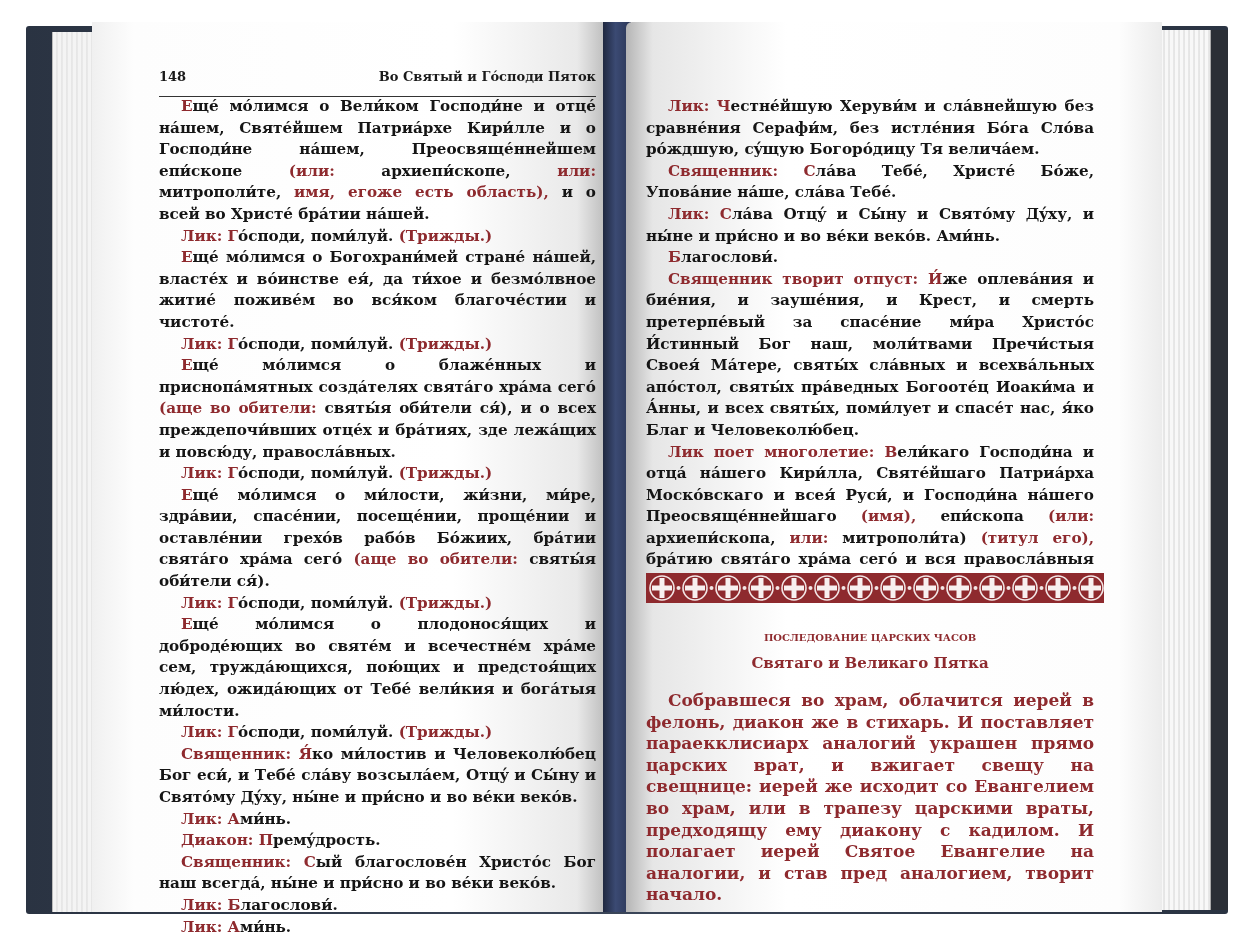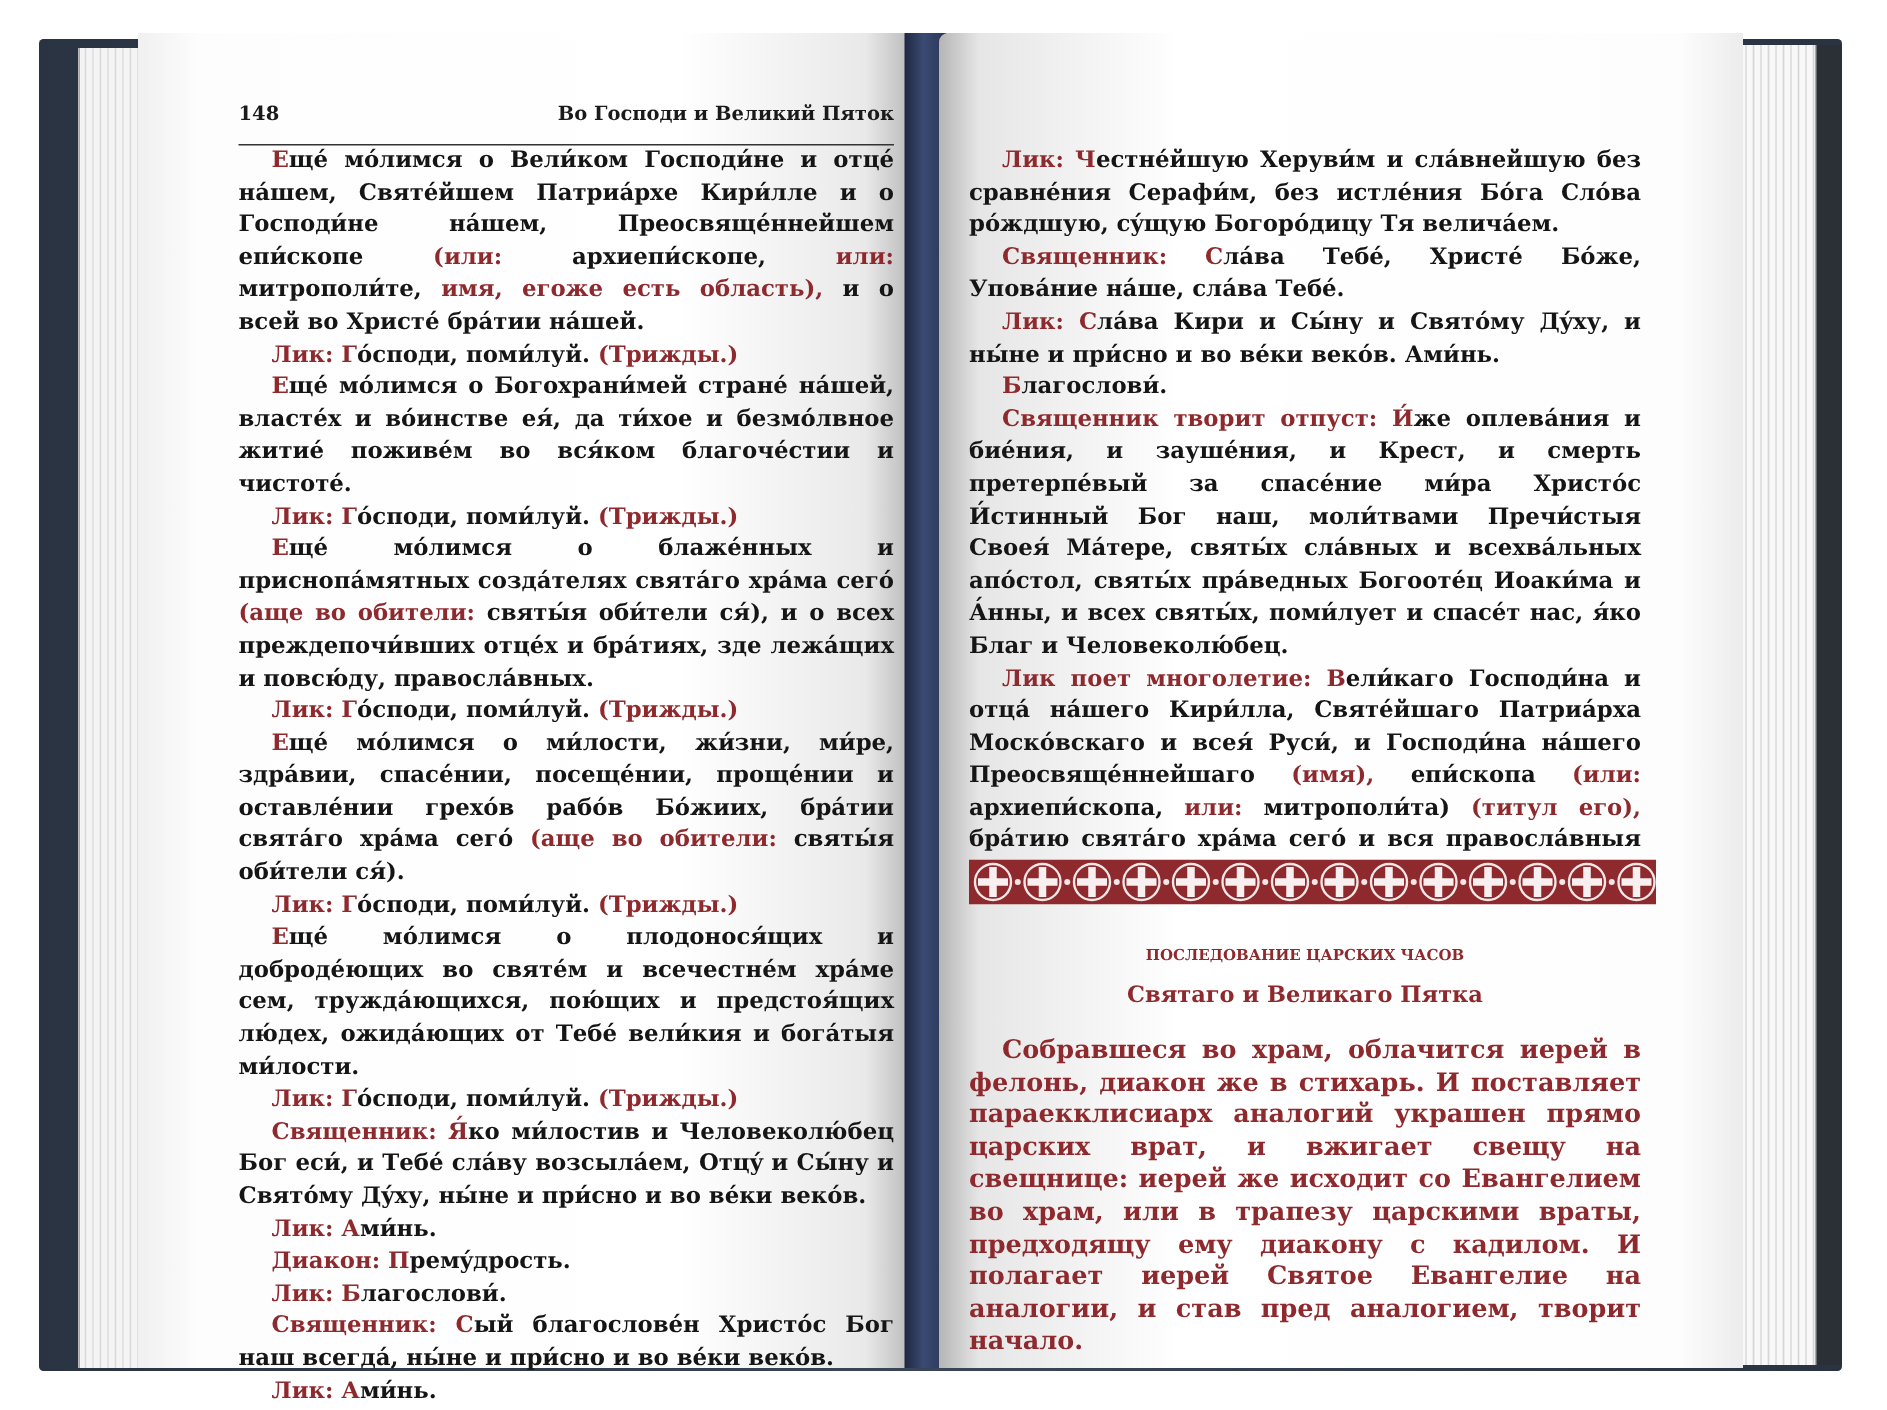--- a/index.html
+++ b/index.html
@@ -72,50 +72,50 @@
 <body>
 
 <div class="cover"></div>
 <div class="cover-right"></div>
 <div class="edge-left"></div>
 <div class="edge-right"></div>
 
 <div class="page left">
   <div class="running-head">
     <span>148</span>
-    <span>Во Господи и Великий Пяток</span>
+    <span>Во Святый и Гóсподи Пяток</span>
   </div>
   <div class="text-block" id="left-text">
       <p class="para"><span class="red">Е</span><span>щé мóлимся о Вели́ком Господи́не и отцé нáшем, Святéйшем Патриáрхе Кири́лле и о Господи́не нáшем, Преосвящéннейшем епи́скопе </span><span class="red">(или:</span><span> архиепи́скопе, </span><span class="red">или:</span><span> митрополи́те, </span><span class="red">имя, егоже есть область),</span><span> и о всей во Христé брáтии нáшей.</span></p>
       <p class="para"><span class="red">Лик: </span><span class="red">Г</span><span>óсподи, поми́луй. </span><span class="red">(Трижды.)</span></p>
       <p class="para"><span class="red">Е</span><span>щé мóлимся о Богохрани́мей странé нáшей, властéх и вóинстве ея́, да ти́хое и безмóлвное житиé поживéм во вся́ком благочéстии и чистотé.</span></p>
       <p class="para"><span class="red">Лик: </span><span class="red">Г</span><span>óсподи, поми́луй. </span><span class="red">(Трижды.)</span></p>
       <p class="para"><span class="red">Е</span><span>щé мóлимся о блажéнных и приснопáмятных создáтелях святáго хрáма сегó </span><span class="red">(аще во обители:</span><span> святы́я оби́тели ся́), и о всех преждепочи́вших отцéх и брáтиях, зде лежáщих и повсю́ду, правослáвных.</span></p>
       <p class="para"><span class="red">Лик: </span><span class="red">Г</span><span>óсподи, поми́луй. </span><span class="red">(Трижды.)</span></p>
       <p class="para"><span class="red">Е</span><span>щé мóлимся о ми́лости, жи́зни, ми́ре, здрáвии, спасéнии, посещéнии, прощéнии и оставлéнии грехóв рабóв Бóжиих, брáтии святáго хрáма сегó </span><span class="red">(аще во обители:</span><span> святы́я оби́тели ся́).</span></p>
       <p class="para"><span class="red">Лик: </span><span class="red">Г</span><span>óсподи, поми́луй. </span><span class="red">(Трижды.)</span></p>
       <p class="para"><span class="red">Е</span><span>щé мóлимся о плодонося́щих и добродéющих во святéм и всечестнéм хрáме сем, труждáющихся, пою́щих и предстоя́щих лю́дех, ожидáющих от Тебé вели́кия и богáтыя ми́лости.</span></p>
       <p class="para"><span class="red">Лик: </span><span class="red">Г</span><span>óсподи, поми́луй. </span><span class="red">(Трижды.)</span></p>
       <p class="para"><span class="red">Священник: </span><span class="red">Я́</span><span>ко ми́лостив и Человеколю́бец Бог еси́, и Тебé слáву возсылáем, Отцý и Сы́ну и Святóму Дýху, ны́не и при́сно и во вéки векóв.</span></p>
       <p class="para"><span class="red">Лик: </span><span class="red">А</span><span>ми́нь.</span></p>
       <p class="para"><span class="red">Диакон: </span><span class="red">П</span><span>ремýдрость.</span></p>
+      <p class="para"><span class="red">Священник: </span><span class="red">С</span><span>ый благословéн Христóс Бог наш всегдá, ны́не и при́сно и во вéки векóв.</span></p>
       <p class="para"><span class="red">Лик: </span><span class="red">Б</span><span>лагослови́.</span></p>
-      <p class="para"><span class="red">Священник: </span><span class="red">С</span><span>ый благословéн Христóс Бог наш всегдá, ны́не и при́сно и во вéки векóв.</span></p>
       <p class="para"><span class="red">Лик: </span><span class="red">А</span><span>ми́нь.</span></p>
       <p class="para"><span class="red">У</span><span>тверди́, Бóже, святýю правослáвную вéру, правослáвных христиáн во век вéка.</span></p>
     </div>
 </div>
 
 <div class="spine"></div>
 
 <div class="page right">
   <div class="text-block" id="right-text">
       <p class="para"><span class="red">Лик: </span><span class="red">Ч</span><span>естнéйшую Херуви́м и слáвнейшую без сравнéния Серафи́м, без истлéния Бóга Слóва рóждшую, сýщую Богорóдицу Тя величáем.</span></p>
       <p class="para"><span class="red">Священник: </span><span class="red">С</span><span>лáва Тебé, Христé Бóже, Уповáние нáше, слáва Тебé.</span></p>
-      <p class="para"><span class="red">Лик: </span><span class="red">С</span><span>лáва Кири и Сы́ну и Святóму Дýху, и ны́не и при́сно и во вéки векóв. Ами́нь.</span></p>
+      <p class="para"><span class="red">Лик: </span><span class="red">С</span><span>лáва Отцý и Сы́ну и Святóму Дýху, и ны́не и при́сно и во вéки векóв. Ами́нь.</span></p>
       <p class="para"><span class="red">Б</span><span>лагослови́.</span></p>
       <p class="para"><span class="red">Священник творит отпуст: </span><span class="red">И́</span><span>же оплевáния и биéния, и заушéния, и Крест, и смерть претерпéвый за спасéние ми́ра Христóс И́стинный Бог наш, моли́твами Пречи́стыя Своея́ Мáтере, святы́х слáвных и всехвáльных апóстол, святы́х прáведных Богоотéц Иоаки́ма и А́нны, и всех святы́х, поми́лует и спасéт нас, я́ко Благ и Человеколю́бец.</span></p>
       <p class="para"><span class="red">Лик поет многолетие: </span><span class="red">В</span><span>ели́каго Господи́на и отцá нáшего Кири́лла, Святéйшаго Патриáрха Москóвскаго и всея́ Руси́, и Господи́на нáшего Преосвящéннейшаго </span><span class="red">(имя),</span><span> епи́скопа </span><span class="red">(или:</span><span> архиепи́скопа, </span><span class="red">или:</span><span> митрополи́та) </span><span class="red">(титул его),</span><span> брáтию святáго хрáма сегó и вся правослáвныя христиáны, Гóсподи, сохрани́ их на мнóгая лéта.</span></p>
     </div>
 
   <svg class="ornament" viewBox="0 0 458 30" preserveAspectRatio="none" id="ornament">
       <rect x="0" y="0" width="458" height="30" fill="#8e2a2e"></rect>
       <circle cx="16" cy="15" r="12" fill="none" stroke="#f3e6e6" stroke-width="1.6"></circle>
       <path d="M13.5,5 h5 v7.5 h7.5 v5 h-7.5 v7.5 h-5 v-7.5 h-7.5 v-5 h7.5 z" fill="#f8f0f0"></path>
       <circle cx="32.5" cy="15" r="2" fill="#f3e6e6"></circle>

